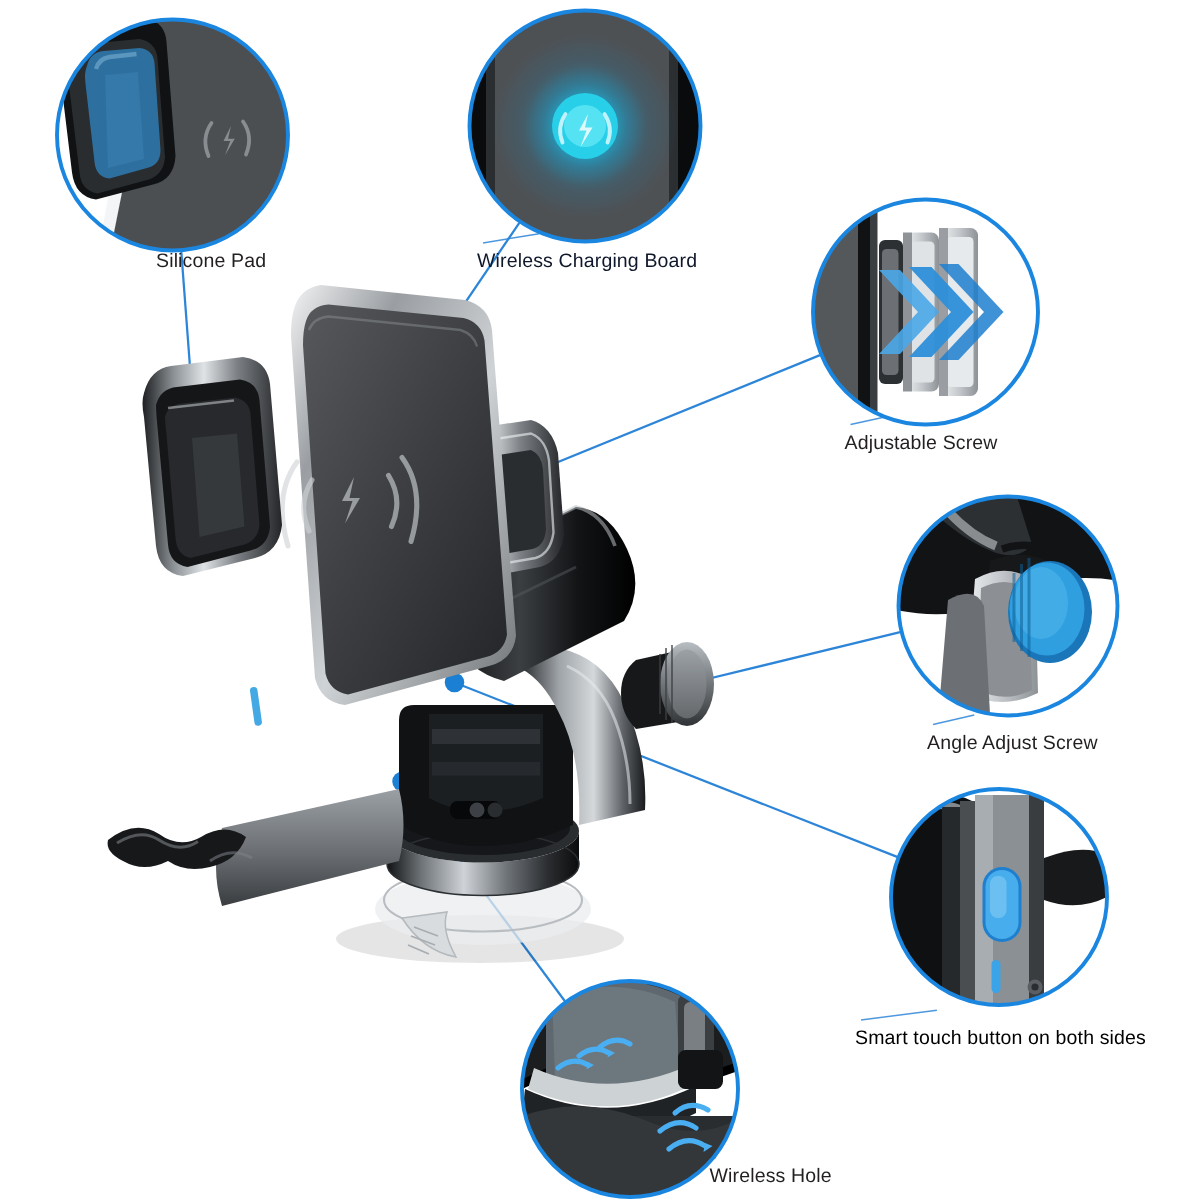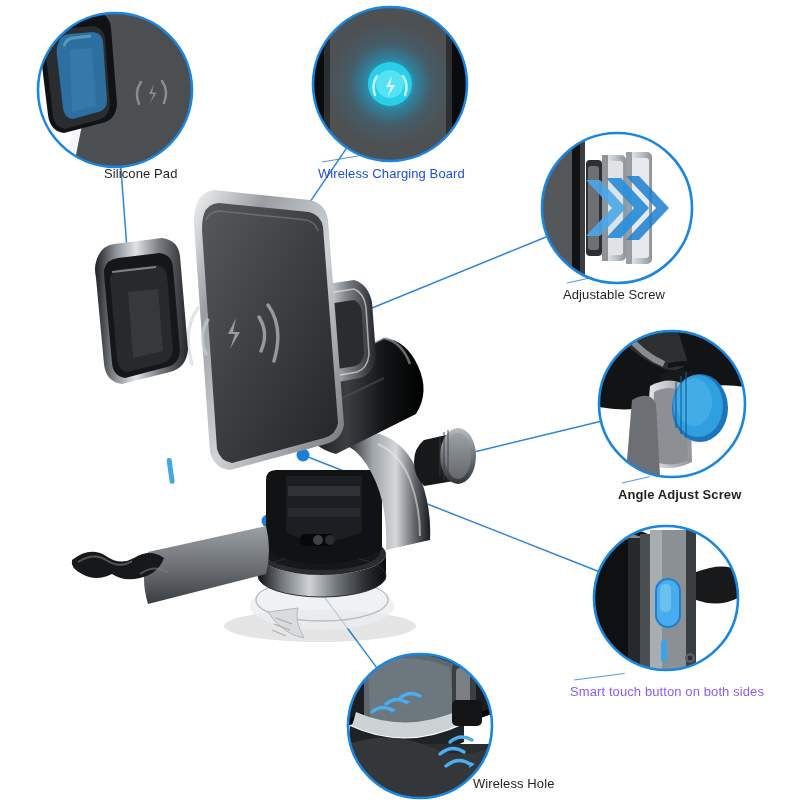--- a/index.html
+++ b/index.html
@@ -358,20 +358,20 @@
           <path d="M406 700 l4 2 l-5 3 z"></path>
           <path d="M470 762 l5 2 l-6 4 z"></path>
         </g>
       </g>
       <circle cx="420" cy="726" r="72" fill="none" stroke="#1a86e0" stroke-width="2.6"></circle>
     </g>
   </svg>
 
   <div id="label-layer">
       <div class="callout-label" style="left: 104px; top: 166px; color: rgb(35, 31, 32);">Silicone Pad</div>
-      <div class="callout-label" style="left: 318px; top: 166px; color: #1d4ed8;">Wireless Charging Board</div>
+      <div class="callout-label" style="left: 318px; top: 166px; color: #0f172a;">Wireless Charging Board</div>
       <div class="callout-label" style="left: 563px; top: 287px; color: rgb(35, 31, 32);">Adjustable Screw</div>
-      <div class="callout-label" style="left: 618px; top: 487px; color: rgb(35, 31, 32); font-weight: bold;">Angle Adjust Screw</div>
-      <div class="callout-label" style="left: 570px; top: 684px; color: #8b5cf6;">Smart touch button on both sides</div>
+      <div class="callout-label" style="left: 618px; top: 487px; color: rgb(35, 31, 32);">Angle Adjust Screw</div>
+      <div class="callout-label" style="left: 570px; top: 684px; color: #000000;">Smart touch button on both sides</div>
       <div class="callout-label" style="left: 473px; top: 776px; color: rgb(35, 31, 32);">Wireless Hole</div>
     </div>
 
 </div>
 
 </body></html>

